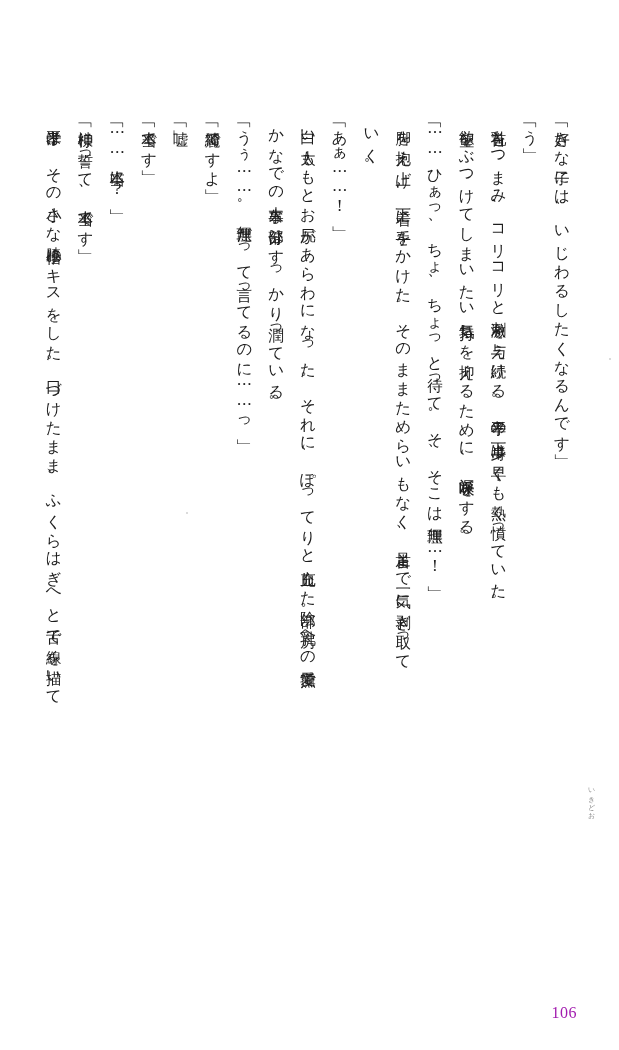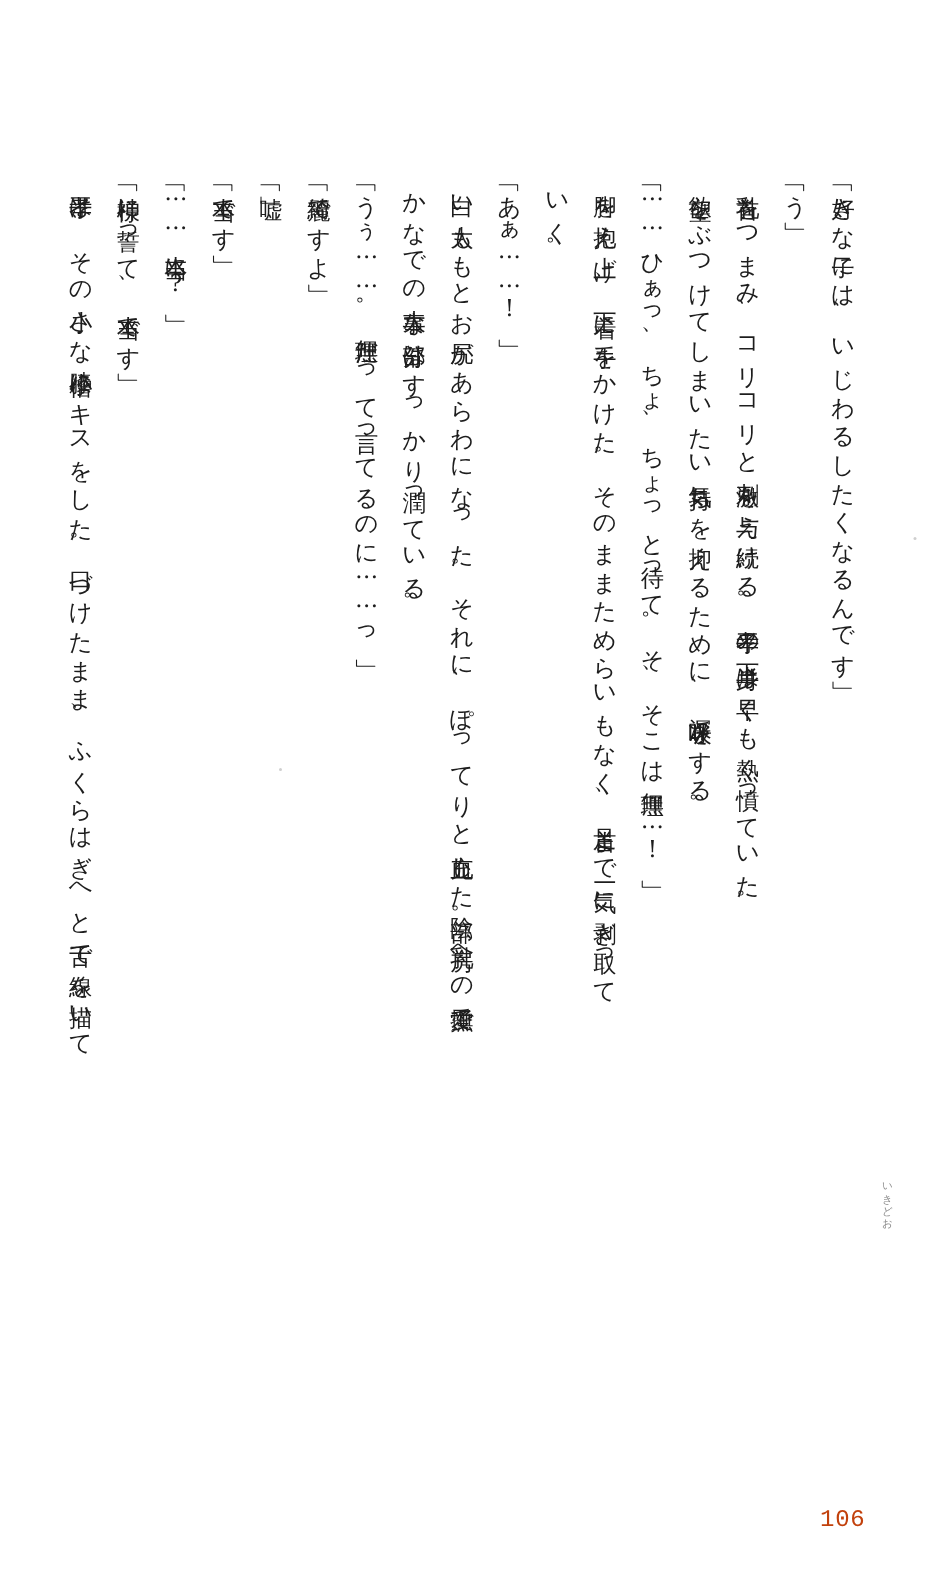--- a/index.html
+++ b/index.html
@@ -43,23 +43,23 @@
 
   .line {
     display: block;
     white-space: pre;
   }
 
   .page-number {
     position: absolute;
     right: 42px;
     bottom: 28px;
-    font-family: Liberation Mono, monospace;
+    font-family: Liberation Serif, serif;
     font-size: 16px;
-    color: #c2410c;
+    color: #a21caf;
     letter-spacing: 0.5px;
   }
 
   
   .ruby-note {
     position: absolute;
     font-family: "DejaVu Serif", "Liberation Serif", serif;
     font-size: 7px;
     color: #8a8a8a;
     writing-mode: vertical-rl;

